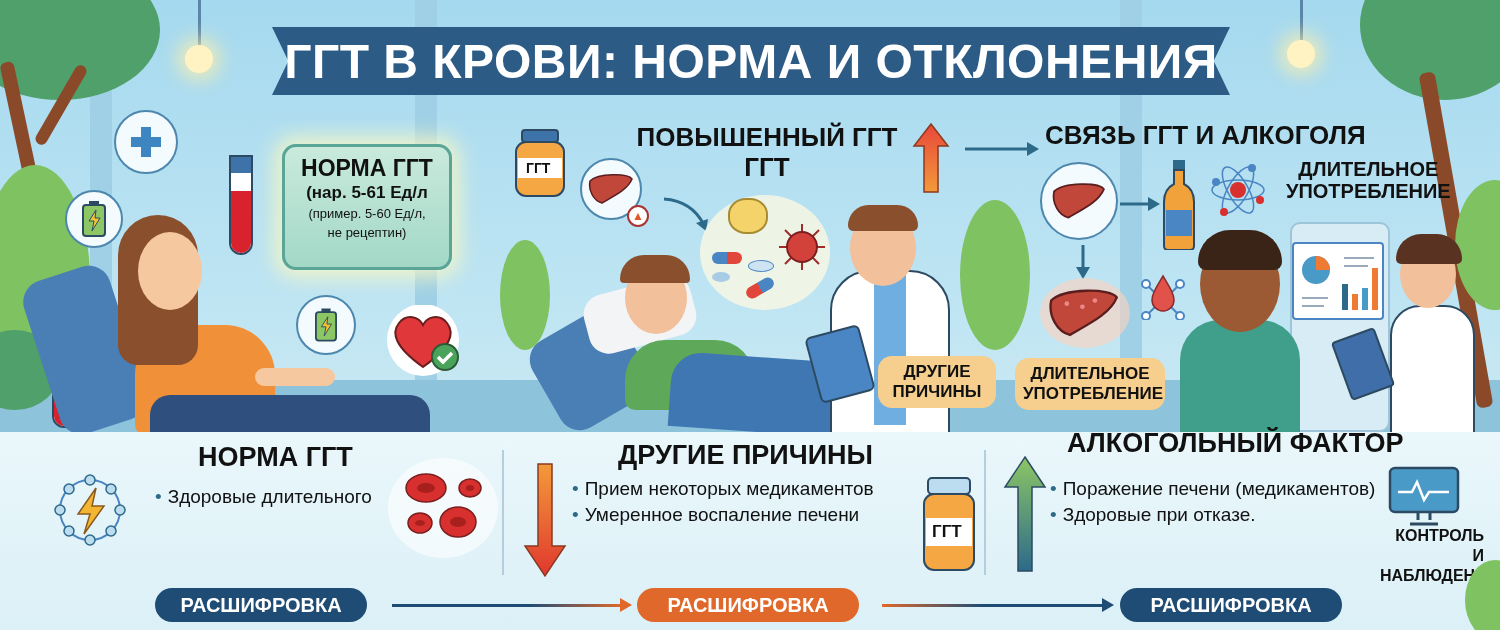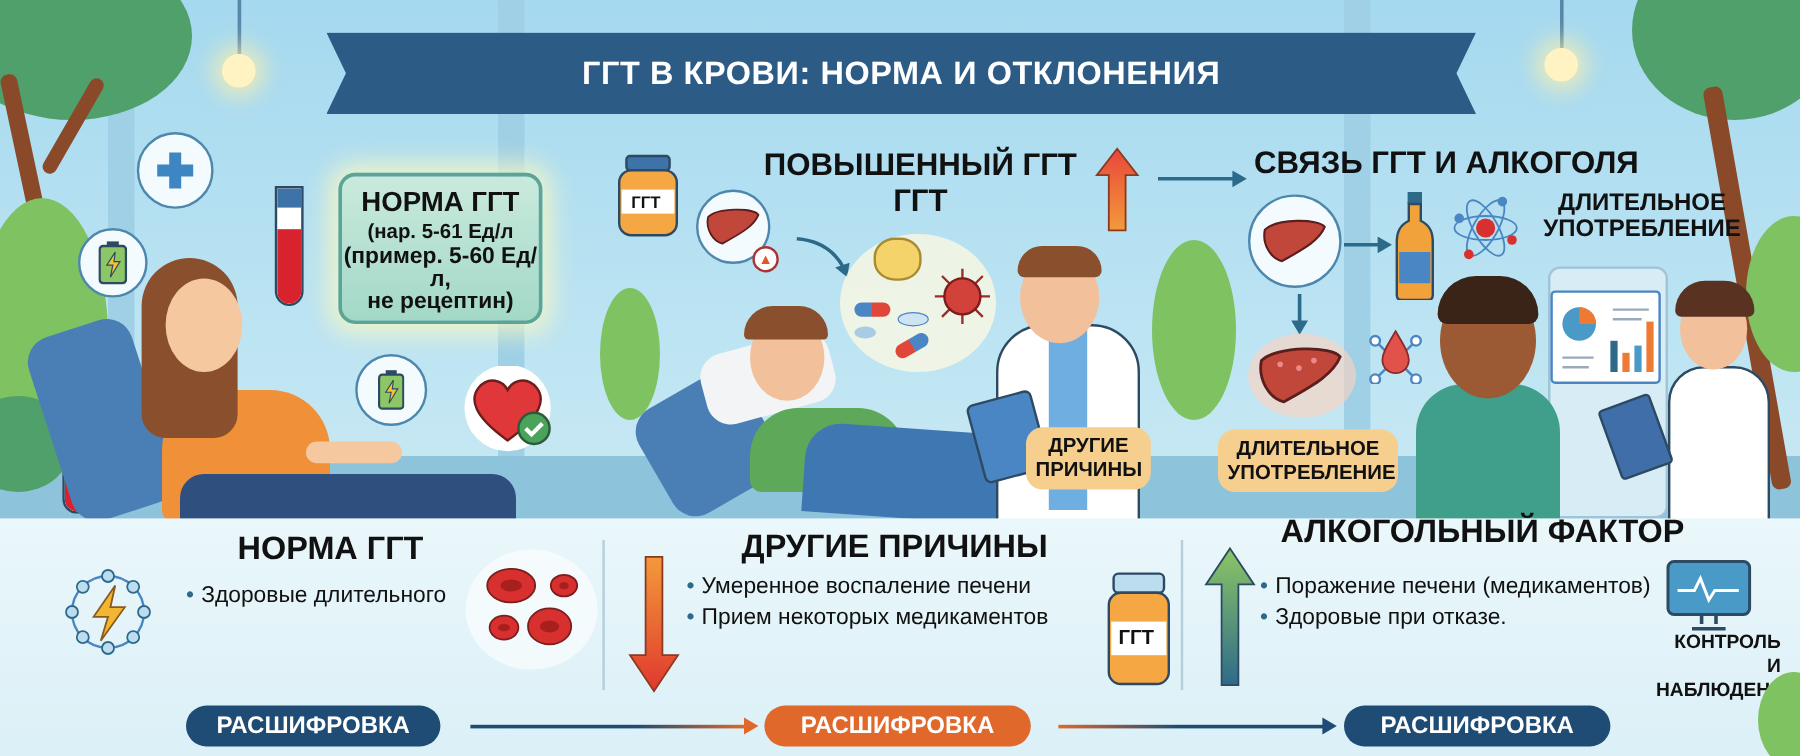--- a/index.html
+++ b/index.html
@@ -6,33 +6,33 @@
   html,body{width:1500px;height:630px;overflow:hidden}
   body{font-family:"Liberation Sans","DejaVu Sans",sans-serif;background:#a9dbee;position:relative;color:#111}
   .abs{position:absolute}
   
   .sky{left:0;top:0;width:1500px;height:440px;background:linear-gradient(#a5d9ef,#bfe5f3 70%,#cbe9f2)}
   .pillar{background:#9fd0e6;width:22px;top:0;height:440px}
   .floor{left:0;top:380px;width:1500px;height:60px;background:#8ec3dc}
   .bottom-panel{left:0;top:432px;width:1500px;height:198px;background:linear-gradient(#eaf7fb,#dbf0f7)}
   
   .banner{left:272px;top:27px;width:958px;height:68px;background:#2c5b86;clip-path:polygon(0 0,100% 0,98.3% 50%,100% 100%,0 100%,1.7% 50%)}
-  .banner-text{left:272px;top:27px;width:958px;height:68px;display:flex;align-items:center;justify-content:center;color:#fff;font-size:27px;font-weight:700;letter-spacing:0.5px}
+  .banner-text{left:272px;top:27px;width:958px;height:68px;display:flex;align-items:center;justify-content:center;color:#fff;font-size:48px;font-weight:700;letter-spacing:0.5px}
   
   .canopy{border-radius:50%;background:#4fa06b}
   .canopy2{border-radius:50%;background:#7fc262}
   .trunk{background:#8a4a2a;border-radius:6px}
   
   .lamp-cord{width:3px;background:#5a86a8}
   .lamp-bulb{width:28px;height:28px;border-radius:50%;background:#fff3c4;box-shadow:0 0 18px 8px rgba(255,240,170,.7)}
   
   .norm-box{left:282px;top:144px;width:170px;height:126px;background:linear-gradient(#c9eadc,#a3d8c7);border:3px solid #5aa596;border-radius:14px;box-shadow:0 0 20px 8px rgba(255,250,190,.75);text-align:center;padding-top:8px}
   .norm-box .t1{font-size:23px;font-weight:700;line-height:27px}
   .norm-box .t2{font-size:17px;font-weight:700;line-height:22px}
-  .norm-box .t3{font-size:19px;font-weight:700;line-height:19px}
+  .norm-box .t3{font-size:13px;font-weight:400;line-height:19px}
   
   .h-mid{left:612px;top:122px;width:310px;text-align:center;font-size:26px;font-weight:700;line-height:30px}
   .h-right{left:1045px;top:120px;font-size:26px;font-weight:700}
   .h-right-sub{left:1286px;top:158px;font-size:20px;font-weight:700;line-height:22px;text-align:center}
   .tag{background:#f6cf8f;border-radius:14px;font-size:17px;font-weight:700;text-align:center;line-height:20px;padding:6px 8px}
   
   .circ{border-radius:50%;background:#f3fbfe;border:2px solid #4d87ad;display:flex;align-items:center;justify-content:center}
   .tube{width:24px;border-radius:0 0 12px 12px;background:#fff;border:2px solid #2d4a63;overflow:hidden}
   .tube .cap{height:16px;background:#3d73a8}
   .tube .blood{background:#d8232e;position:absolute;bottom:0;left:0;right:0}
@@ -197,21 +197,21 @@
 <div class="abs person-head" style="left:625px;top:262px;width:62px;height:72px;background:#f2c09a"></div>
 <div class="abs" style="left:620px;top:255px;width:70px;height:28px;background:#8a4f2c;border-radius:30px 30px 5px 5px"></div>
 <div class="abs" style="left:625px;top:340px;width:130px;height:70px;background:#5ea85a;border-radius:40px 40px 10px 10px"></div>
 <div class="abs" style="left:670px;top:360px;width:260px;height:75px;background:#3f77b2;border-radius:30px 30px 0 0;transform:rotate(4deg)"></div>
 
 <div class="abs" style="left:830px;top:270px;width:120px;height:165px;background:#fff;border:2px solid #2d4a63;border-radius:40px 40px 0 0"></div>
 <div class="abs" style="left:874px;top:275px;width:32px;height:150px;background:#6faee0"></div>
 <div class="abs person-head" style="left:850px;top:210px;width:66px;height:76px;background:#f2c09a"></div>
 <div class="abs" style="left:848px;top:205px;width:70px;height:26px;background:#8a4f2c;border-radius:30px 30px 8px 8px"></div>
 <div class="abs" style="left:812px;top:330px;width:56px;height:68px;background:#4a86c4;border:2px solid #2d4a63;border-radius:6px;transform:rotate(-15deg)"></div>
-<div class="abs tag" style="left:855px;top:356px;width:104px">
+<div class="abs tag" style="left:878px;top:356px;width:118px">
   <div>ДРУГИЕ</div>
   <div>ПРИЧИНЫ</div>
 </div>
 
 <div class="abs h-right">СВЯЗЬ ГГТ И АЛКОГОЛЯ</div>
 <div class="abs h-right-sub">
   <div>ДЛИТЕЛЬНОЕ</div>
   <div>УПОТРЕБЛЕНИЕ</div>
 </div>
 <div class="abs circ" style="left:1040px;top:162px;width:78px;height:78px">
@@ -348,22 +348,22 @@
         <linearGradient id="gd" x1="0" y1="0" x2="0" y2="1">
           <stop offset="0" stop-color="#f39a3a"></stop>
           <stop offset="1" stop-color="#e0382e"></stop>
         </linearGradient>
       </defs>
       <path d="M15 2 H29 V84 H42 L22 114 L2 84 H15z" fill="url(#gd)" stroke="#8a3a20" stroke-width="1.5"></path>
     </svg>
 </div>
 <div class="abs sec-title" style="left:618px;top:440px">ДРУГИЕ ПРИЧИНЫ</div>
 <ul class="abs bullets" style="left:572px;top:476px">
+  <li>Прием некоторых медикаментов</li>
   <li>Умеренное воспаление печени</li>
-  <li>Прием некоторых медикаментов</li>
 </ul>
 <div class="abs" style="left:922px;top:476px">
   <svg width="54" height="96" viewBox="0 0 54 96">
       <rect x="6" y="2" width="42" height="16" rx="4" fill="#bcdcef" stroke="#2d4a63" stroke-width="2"></rect>
       <rect x="2" y="18" width="50" height="76" rx="10" fill="#f4a742" stroke="#2d4a63" stroke-width="2"></rect>
       <rect x="4" y="42" width="46" height="28" fill="#fff"></rect>
     </svg>
   <span class="abs" style="left:10px;top:46px;font-size:17px;font-weight:700">ГГТ</span>
 </div>
 

